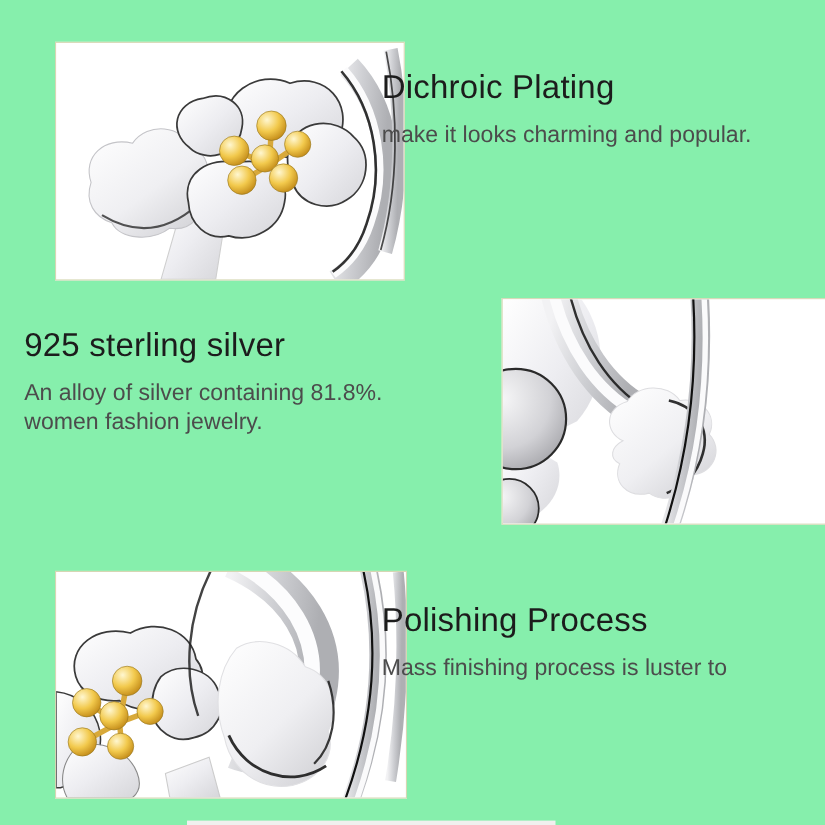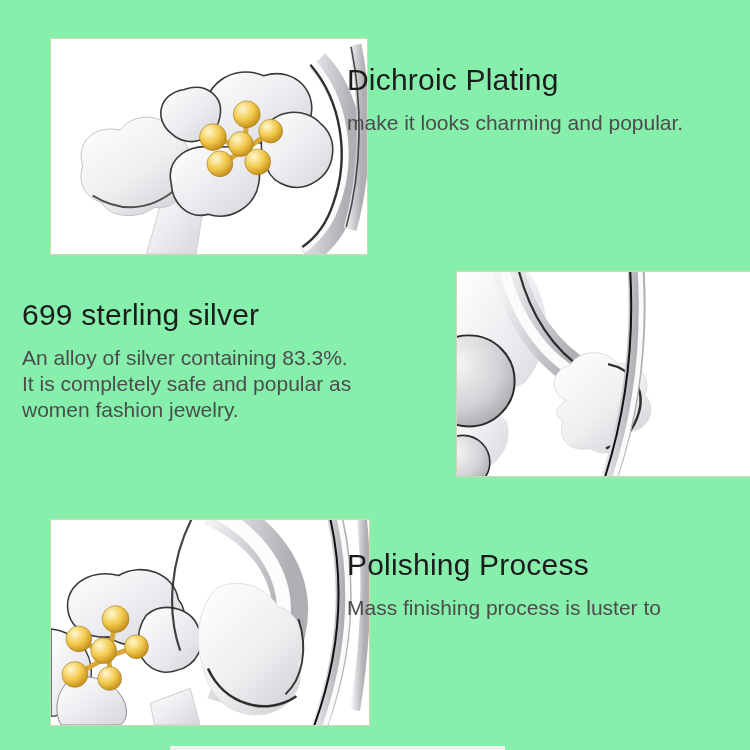--- a/index.html
+++ b/index.html
@@ -94,24 +94,23 @@
   </figure>
 
   <div class="text-block tb1">
     <h2 class="feature-heading">Dichroic Plating</h2>
     <div class="feature-body">
       <div class="body-line">make it looks charming and popular.</div>
     </div>
   </div>
 
   <div class="text-block tb2">
-    <h2 class="feature-heading">699 sterling silver</h2>
+    <h2 class="feature-heading">925 sterling silver</h2>
     <div class="feature-body">
-      <div class="body-line">An alloy of silver containing 83.3%.</div>
-      <div class="body-line">It is completely safe and popular as</div>
+      <div class="body-line">An alloy of silver containing 81.8%.</div>
       <div class="body-line">women fashion jewelry.</div>
     </div>
   </div>
 
   <figure class="photo photo2">
     <svg viewBox="0 0 316 206" preserveAspectRatio="none">
       <defs>
         <radialGradient id="ballG" cx="0.35" cy="0.3" r="0.9">
           <stop offset="0" stop-color="#f7f7f8"></stop>
             <stop offset="0.55" stop-color="#d2d2d6"></stop>

